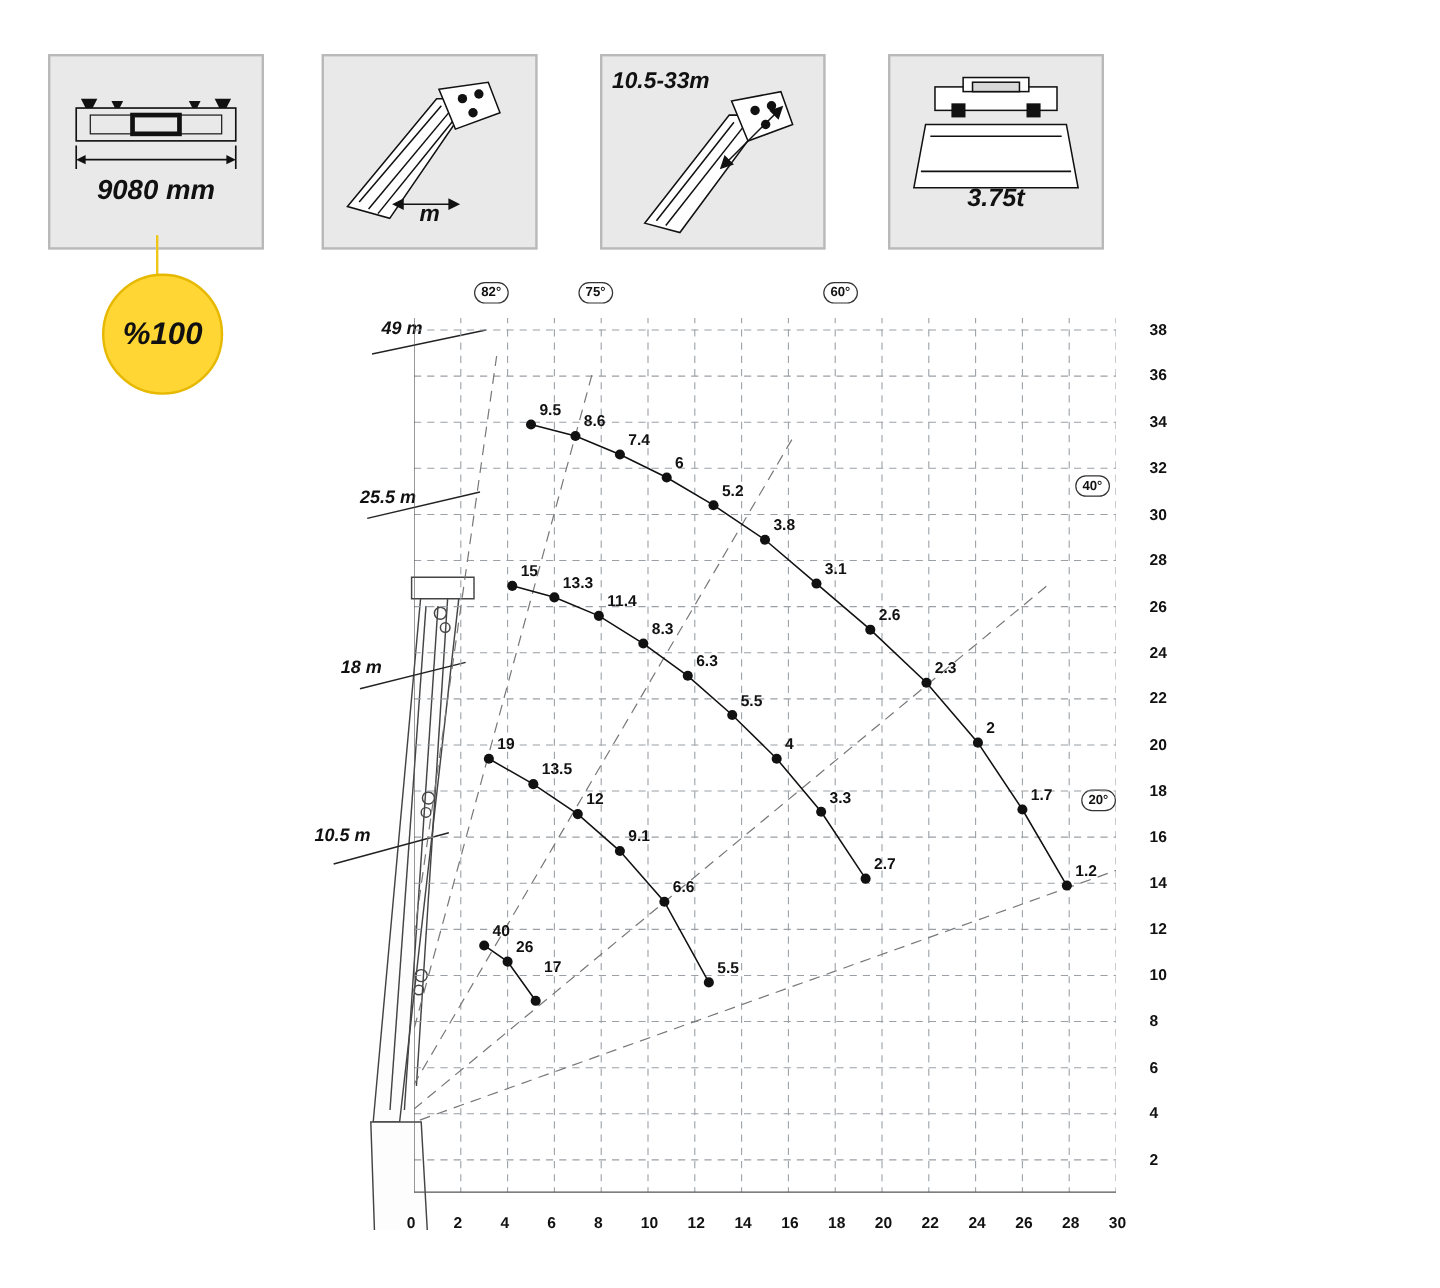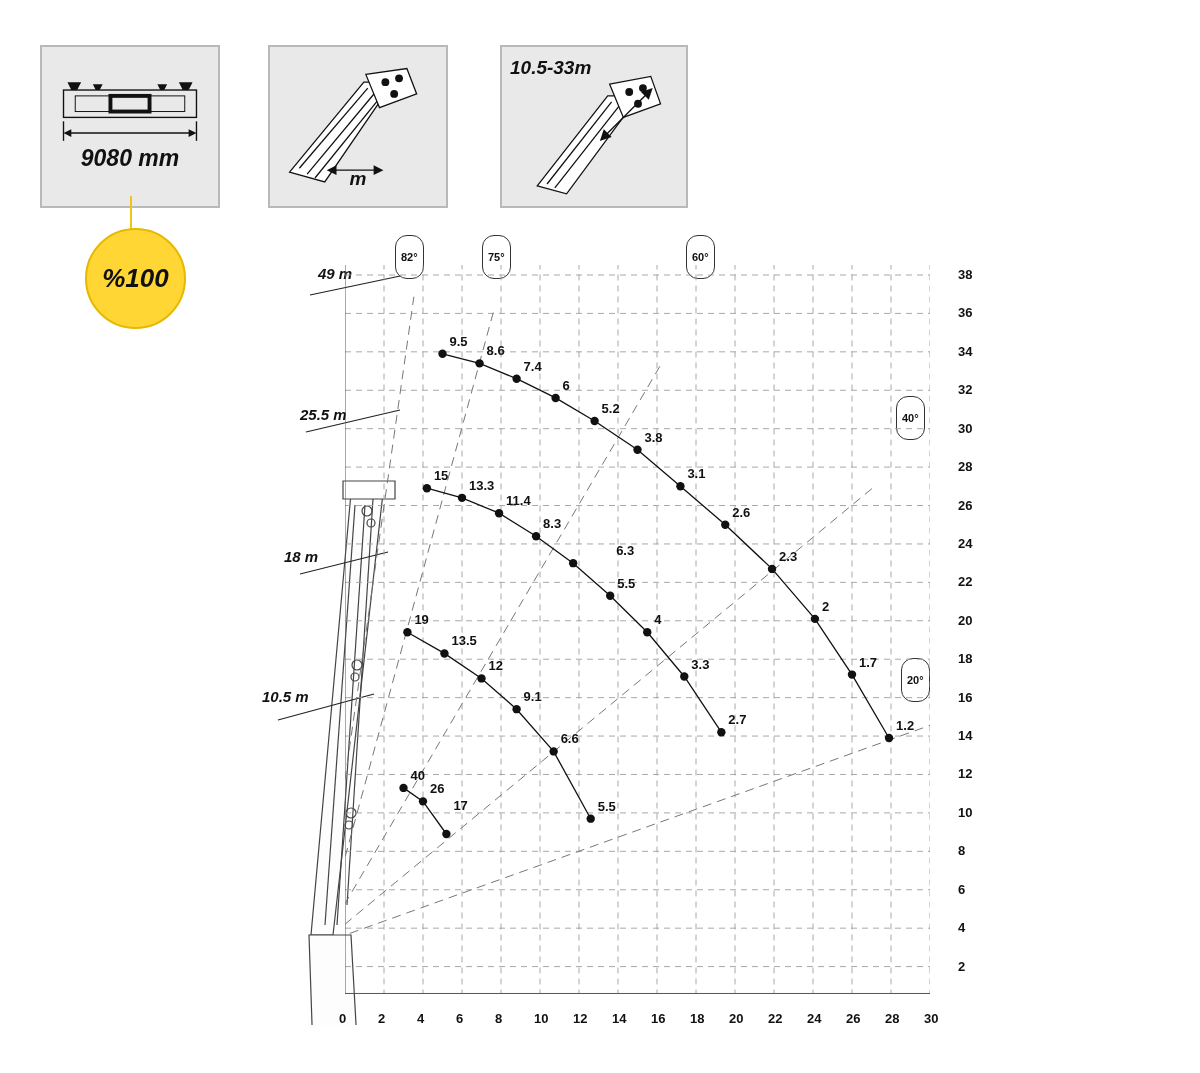--- a/index.html
+++ b/index.html
@@ -67,21 +67,21 @@
     font-size:13px;color:#111;font-weight:bold;
   }
   .boom-lbl{
     position:absolute;font-size:15px;font-style:italic;font-weight:bold;color:#111;white-space:nowrap;
   }
   .angle-tag{
     position:absolute;
     border:1px solid #333;border-radius:12px;
     background:#fff;
     font-size:11px;font-weight:bold;color:#111;
-    padding:15px 5px;
+    padding:2px 5px;
   }
   .crane-svg{position:absolute;left:255px;top:255px;}
 </style>
 </head>
 <body>
 
 <div class="icon-boxes">
 
   <div class="icon-box b1">
     <svg class="icon-svg" viewBox="0 0 180 163">
@@ -134,20 +134,35 @@
         <circle cx="144" cy="42" r="4" fill="#111" stroke="none"></circle>
         <circle cx="139" cy="58" r="4" fill="#111" stroke="none"></circle>
         <line x1="104" y1="92" x2="150" y2="46"></line>
         <path d="M100 96 L112 92 L104 84Z" fill="#111" stroke="none"></path>
         <path d="M154 42 L142 46 L150 54Z" fill="#111" stroke="none"></path>
       </g>
     </svg>
     <div class="icon-cap">10.5-33m</div>
   </div>
 
+  <div class="icon-box b4">
+    <svg class="icon-svg" viewBox="0 0 180 163">
+      <g stroke="#111" fill="none" stroke-width="1.3">
+        <rect x="38" y="26" width="104" height="20" fill="#fff"></rect>
+        <rect x="62" y="18" width="56" height="12" fill="#fff"></rect>
+        <rect x="70" y="22" width="40" height="8" fill="#d8d8d8"></rect>
+        <rect x="52" y="40" width="12" height="12" fill="#111" stroke="none"></rect>
+        <rect x="116" y="40" width="12" height="12" fill="#111" stroke="none"></rect>
+        <path d="M30 58 L150 58 L160 112 L20 112 Z" fill="#fff"></path>
+        <line x1="34" y1="68" x2="146" y2="68"></line>
+        <line x1="26" y1="98" x2="154" y2="98"></line>
+      </g>
+    </svg>
+    <div class="icon-cap">3.75t</div>
+  </div>
 </div>
 
 <div class="bubble-line"></div>
 <div class="bubble">%100</div>
 
 <div class="chart-wrap">
 
   <svg class="crane-svg" width="200" height="560" viewBox="0 0 200 560">
     <g stroke="#444" fill="none" stroke-width="1.2">
 
@@ -338,21 +353,21 @@
       <div class="lbl" style="left: 687.4px; top: 256.316px;">3.1</div>
       <div class="lbl" style="left: 732.25px; top: 294.737px;">2.6</div>
       <div class="lbl" style="left: 779.05px; top: 338.921px;">2.3</div>
       <div class="lbl" style="left: 821.95px; top: 388.868px;">2</div>
       <div class="lbl" style="left: 859px; top: 444.579px;">1.7</div>
       <div class="lbl" style="left: 896.05px; top: 507.974px;">1.2</div>
       <div class="lbl" style="left: 433.9px; top: 258.237px;">15</div>
       <div class="lbl" style="left: 469px; top: 267.842px;">13.3</div>
       <div class="lbl" style="left: 506.05px; top: 283.211px;">11.4</div>
       <div class="lbl" style="left: 543.1px; top: 306.263px;">8.3</div>
-      <div class="lbl" style="left: 580.15px; top: 333.158px; margin-left: 36px;">6.3</div>
+      <div class="lbl" style="left: 580.15px; top: 333.158px;">6.3</div>
       <div class="lbl" style="left: 617.2px; top: 365.816px;">5.5</div>
       <div class="lbl" style="left: 654.25px; top: 402.316px;">4</div>
       <div class="lbl" style="left: 691.3px; top: 446.5px;">3.3</div>
       <div class="lbl" style="left: 728.35px; top: 502.211px;">2.7</div>
       <div class="lbl" style="left: 414.4px; top: 402.316px;">19</div>
       <div class="lbl" style="left: 451.45px; top: 423.447px;">13.5</div>
       <div class="lbl" style="left: 488.5px; top: 448.421px;">12</div>
       <div class="lbl" style="left: 523.6px; top: 479.158px;">9.1</div>
       <div class="lbl" style="left: 560.65px; top: 521.421px;">6.6</div>
       <div class="lbl" style="left: 597.7px; top: 588.658px;">5.5</div>

